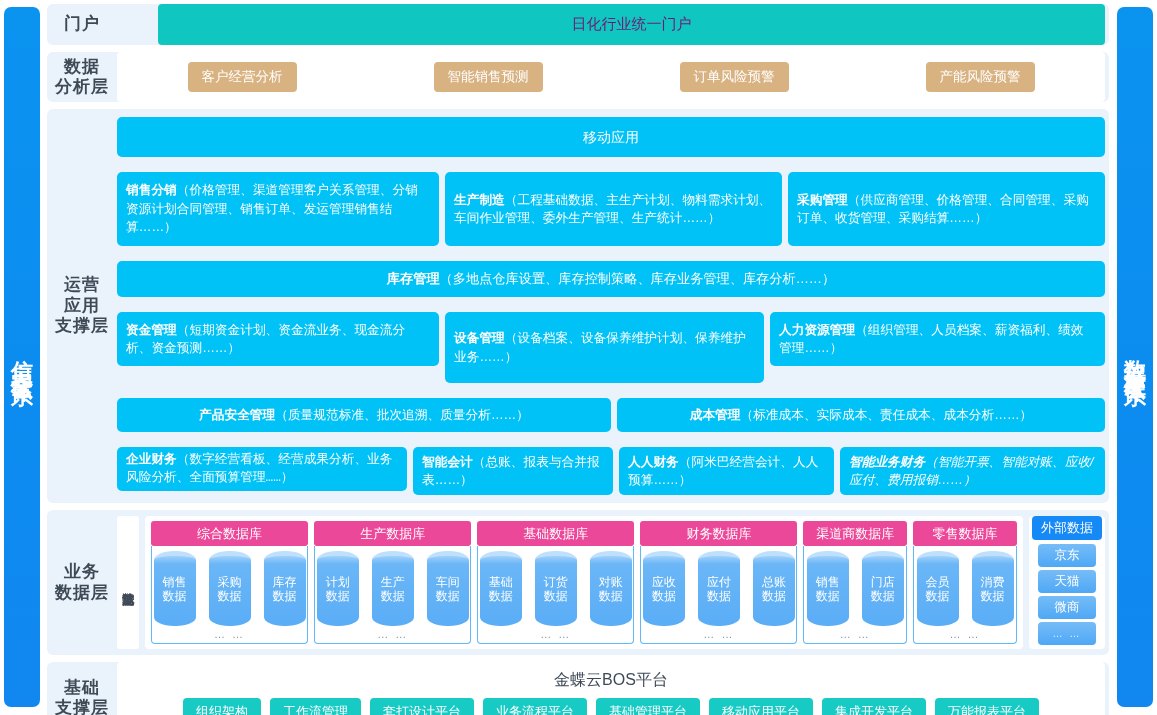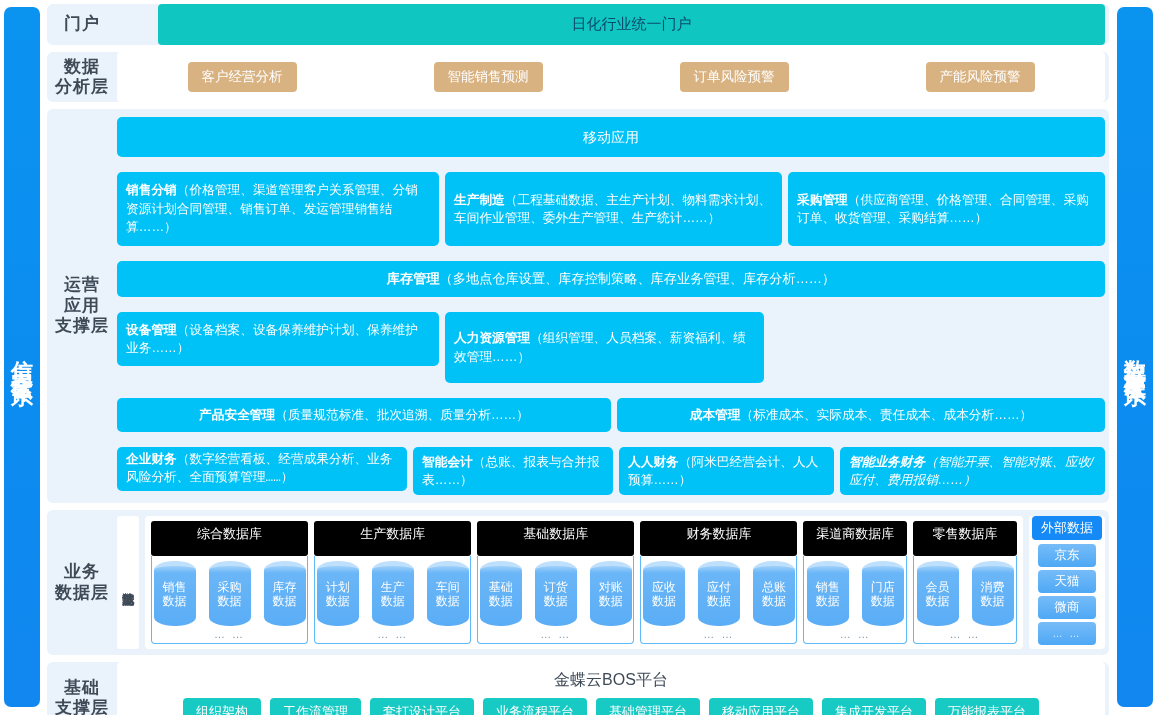--- a/index.html
+++ b/index.html
@@ -76,21 +76,21 @@
     justify-content: center;
   }
 
   
   .layer-portal { height: 58px; gap: 41px; }
   .portal-bar {
     height: 41px;
     background: #0fc7c0;
     border-radius: 4px;
     display: flex; align-items: center; justify-content: center;
-    color: #0c4a6e; font-size: 15px;
+    color: #701a75; font-size: 15px;
     margin-right: 4px;
   }
 
   
   .layer-analysis { height: 64px; }
   .analysis-inner {
     background: #ffffff;
     border-radius: 4px;
     height: 50px;
     margin-right: 4px;
@@ -168,26 +168,26 @@
     padding: 5px 6px;
     gap: 6px;
     min-width: 0;
   }
   .db-group {
     flex: 1 1 auto;
     display: flex; flex-direction: column;
     min-width: 0;
   }
   .db-group-title {
-    background: #000000;
+    background: #ec4899;
     color: #ffffff;
     font-size: 13px;
     text-align: center;
     border-radius: 3px;
-    padding: 4px 0 13px 0;
+    padding: 4px 0 3px 0;
     white-space: nowrap;
   }
   .db-group-body {
     flex: 1 1 auto;
     border: 1px solid #5fb8f8;
     border-top: none;
     border-radius: 0 0 4px 4px;
     display: flex; flex-direction: column;
     align-items: center;
     padding: 5px 4px 2px 4px;
@@ -326,20 +326,23 @@
           <div class="blue-box">
             <span><b>采购管理</b><span>（供应商管理、价格管理、合同管理、采购订单、收货管理、采购结算……）</span></span>
           </div>
         </div>
 
         <div class="blue-box inventory-bar">
           <span><b>库存管理</b><span>（多地点仓库设置、库存控制策略、库存业务管理、库存分析……）</span></span>
         </div>
 
         <div class="row ops-r3">
+          <div class="blue-box">
+            <span><b>资金管理</b><span>（短期资金计划、资金流业务、现金流分析、资金预测……）</span></span>
+          </div>
           <div class="blue-box">
             <span><b>设备管理</b><span>（设备档案、设备保养维护计划、保养维护业务……）</span></span>
           </div>
           <div class="blue-box">
             <span><b>人力资源管理</b><span>（组织管理、人员档案、薪资福利、绩效管理……）</span></span>
           </div>
         </div>
 
         <div class="row ops-r4">
           <div class="blue-box">

